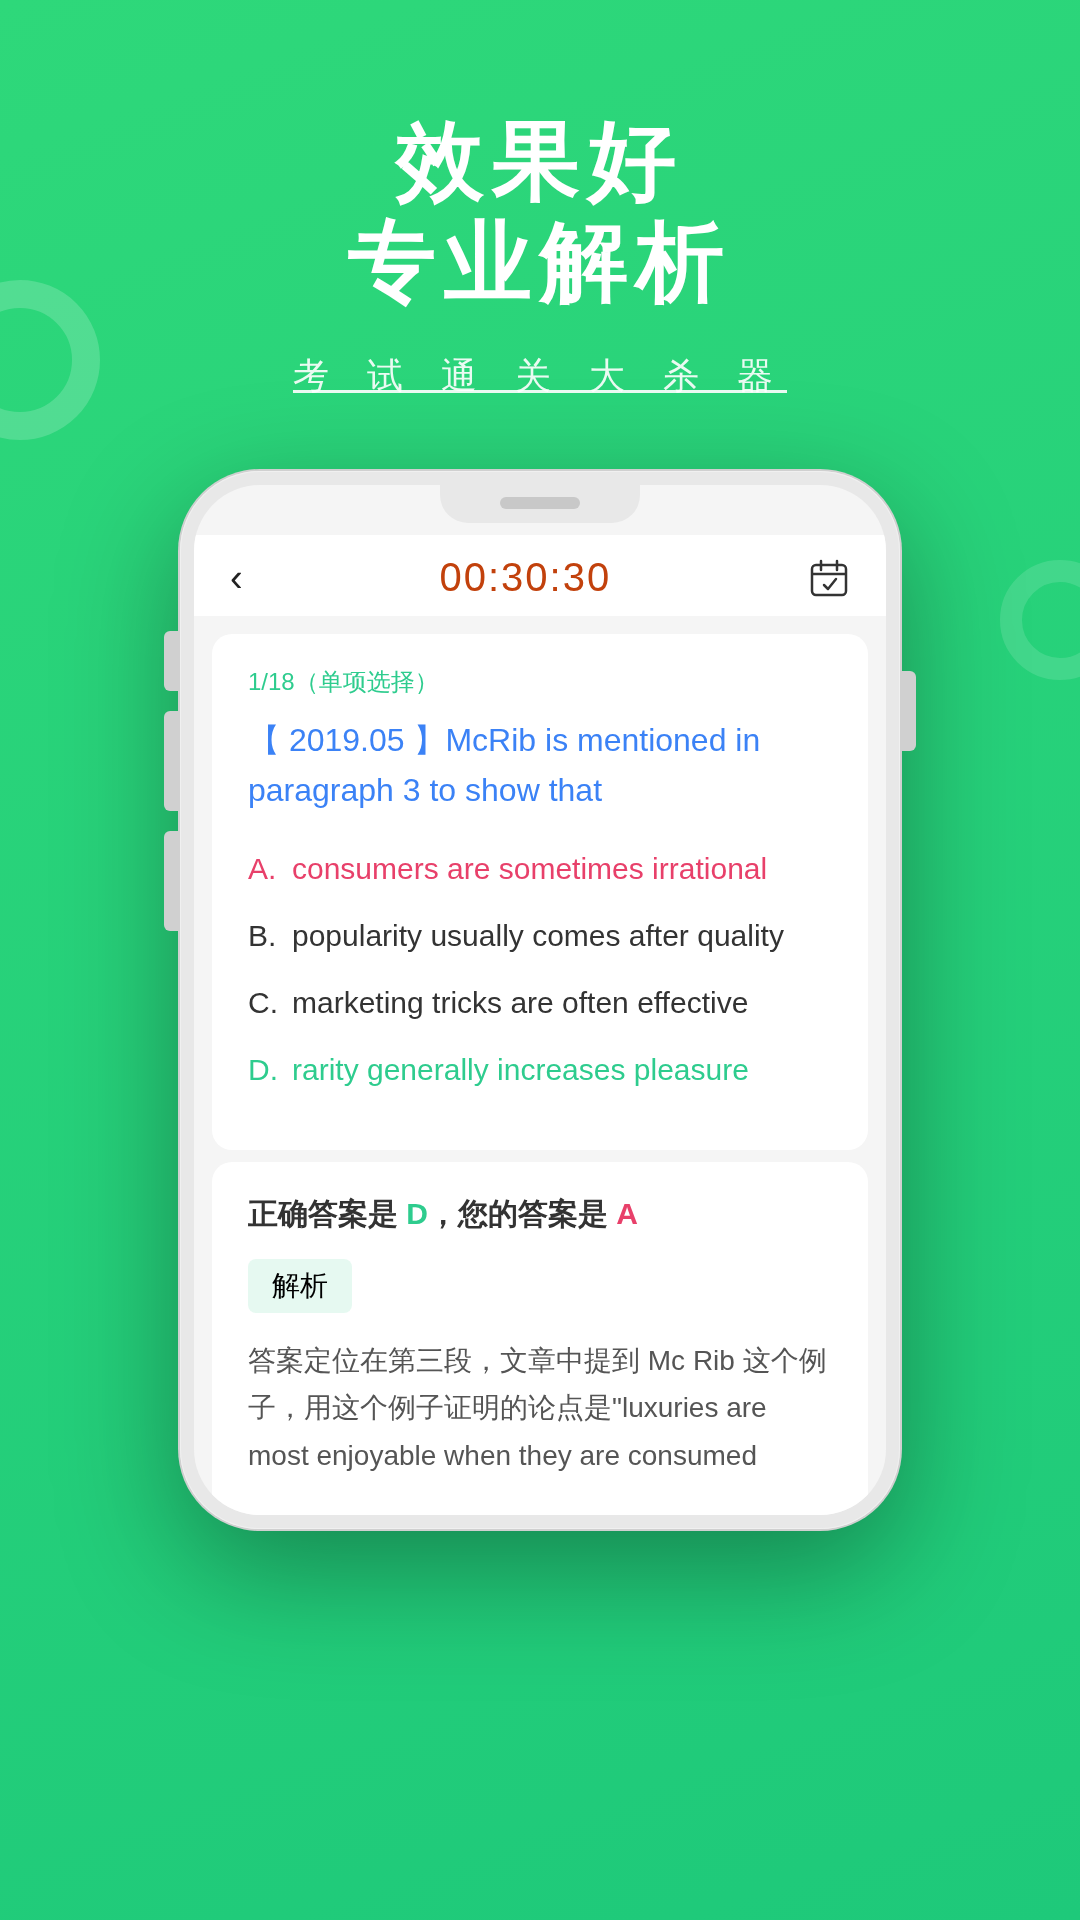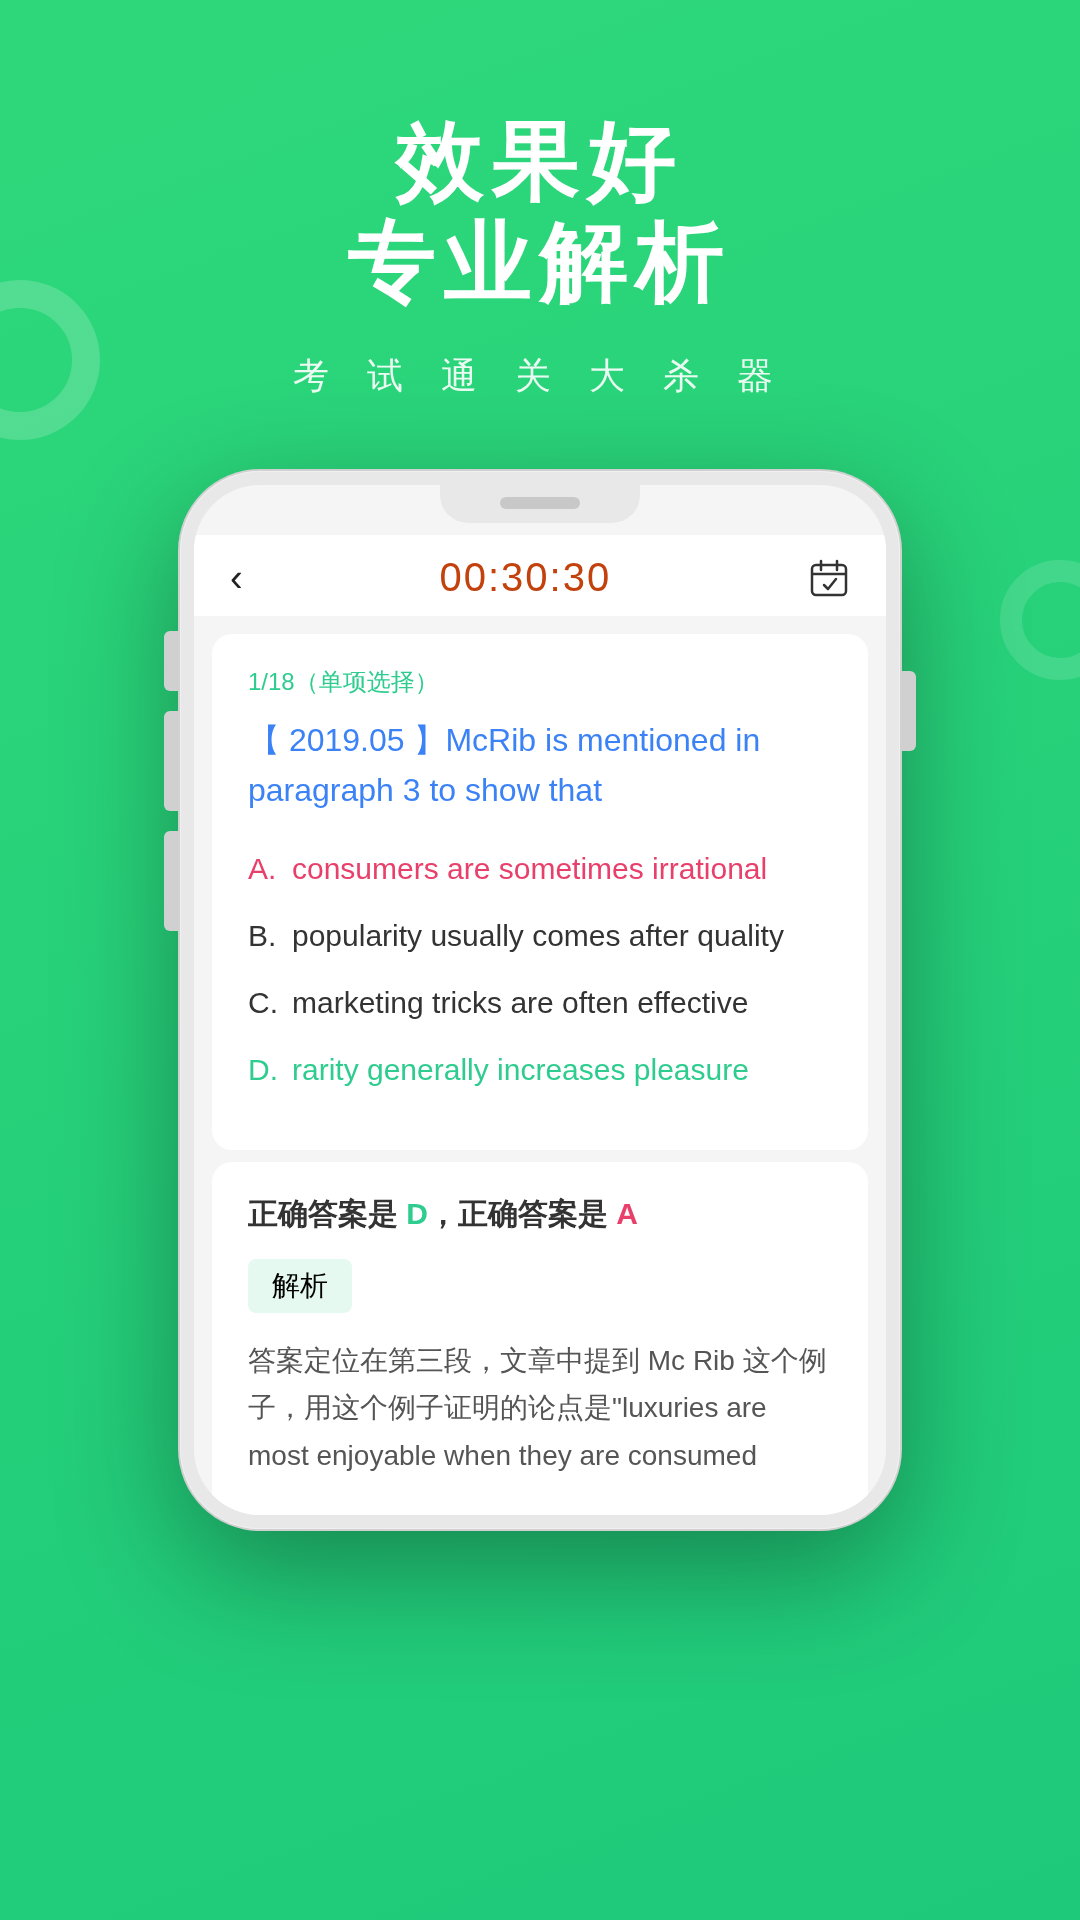--- a/index.html
+++ b/index.html
@@ -56,20 +56,21 @@
       letter-spacing: 8px;
     }
 
     .hero-subtitle {
       margin-top: 40px;
       text-align: right;
       color: rgba(255,255,255,0.9);
       font-size: 36px;
       font-weight: 400;
       letter-spacing: 14px;
+      text-decoration: underline;
     }
 
     
     .phone-wrapper {
       margin-top: 70px;
       position: relative;
       width: 760px;
       display: flex;
       justify-content: center;
     }
@@ -351,21 +352,21 @@
             </div>
 
             <div class="option option-d">
               <span class="option-label">D.</span>
               <span class="option-text">rarity generally increases pleasure</span>
             </div>
           </div>
 
           <div class="answer-card">
             <div class="correct-answer-line">
-              <span>正确答案是 </span><span class="correct-letter">D</span><span>，正确答案是 </span><span class="wrong-letter">A</span>
+              <span>正确答案是 </span><span class="correct-letter">D</span><span>，您的答案是 </span><span class="wrong-letter">A</span>
             </div>
             <div class="analysis-badge">解析</div>
             <div class="analysis-text">答案定位在第三段，文章中提到 Mc Rib 这个例子，用这个例子证明的论点是"luxuries are most enjoyable when they are consumed</div>
           </div>
 
         </div>
       </div>
     </div>
   </div>
 

